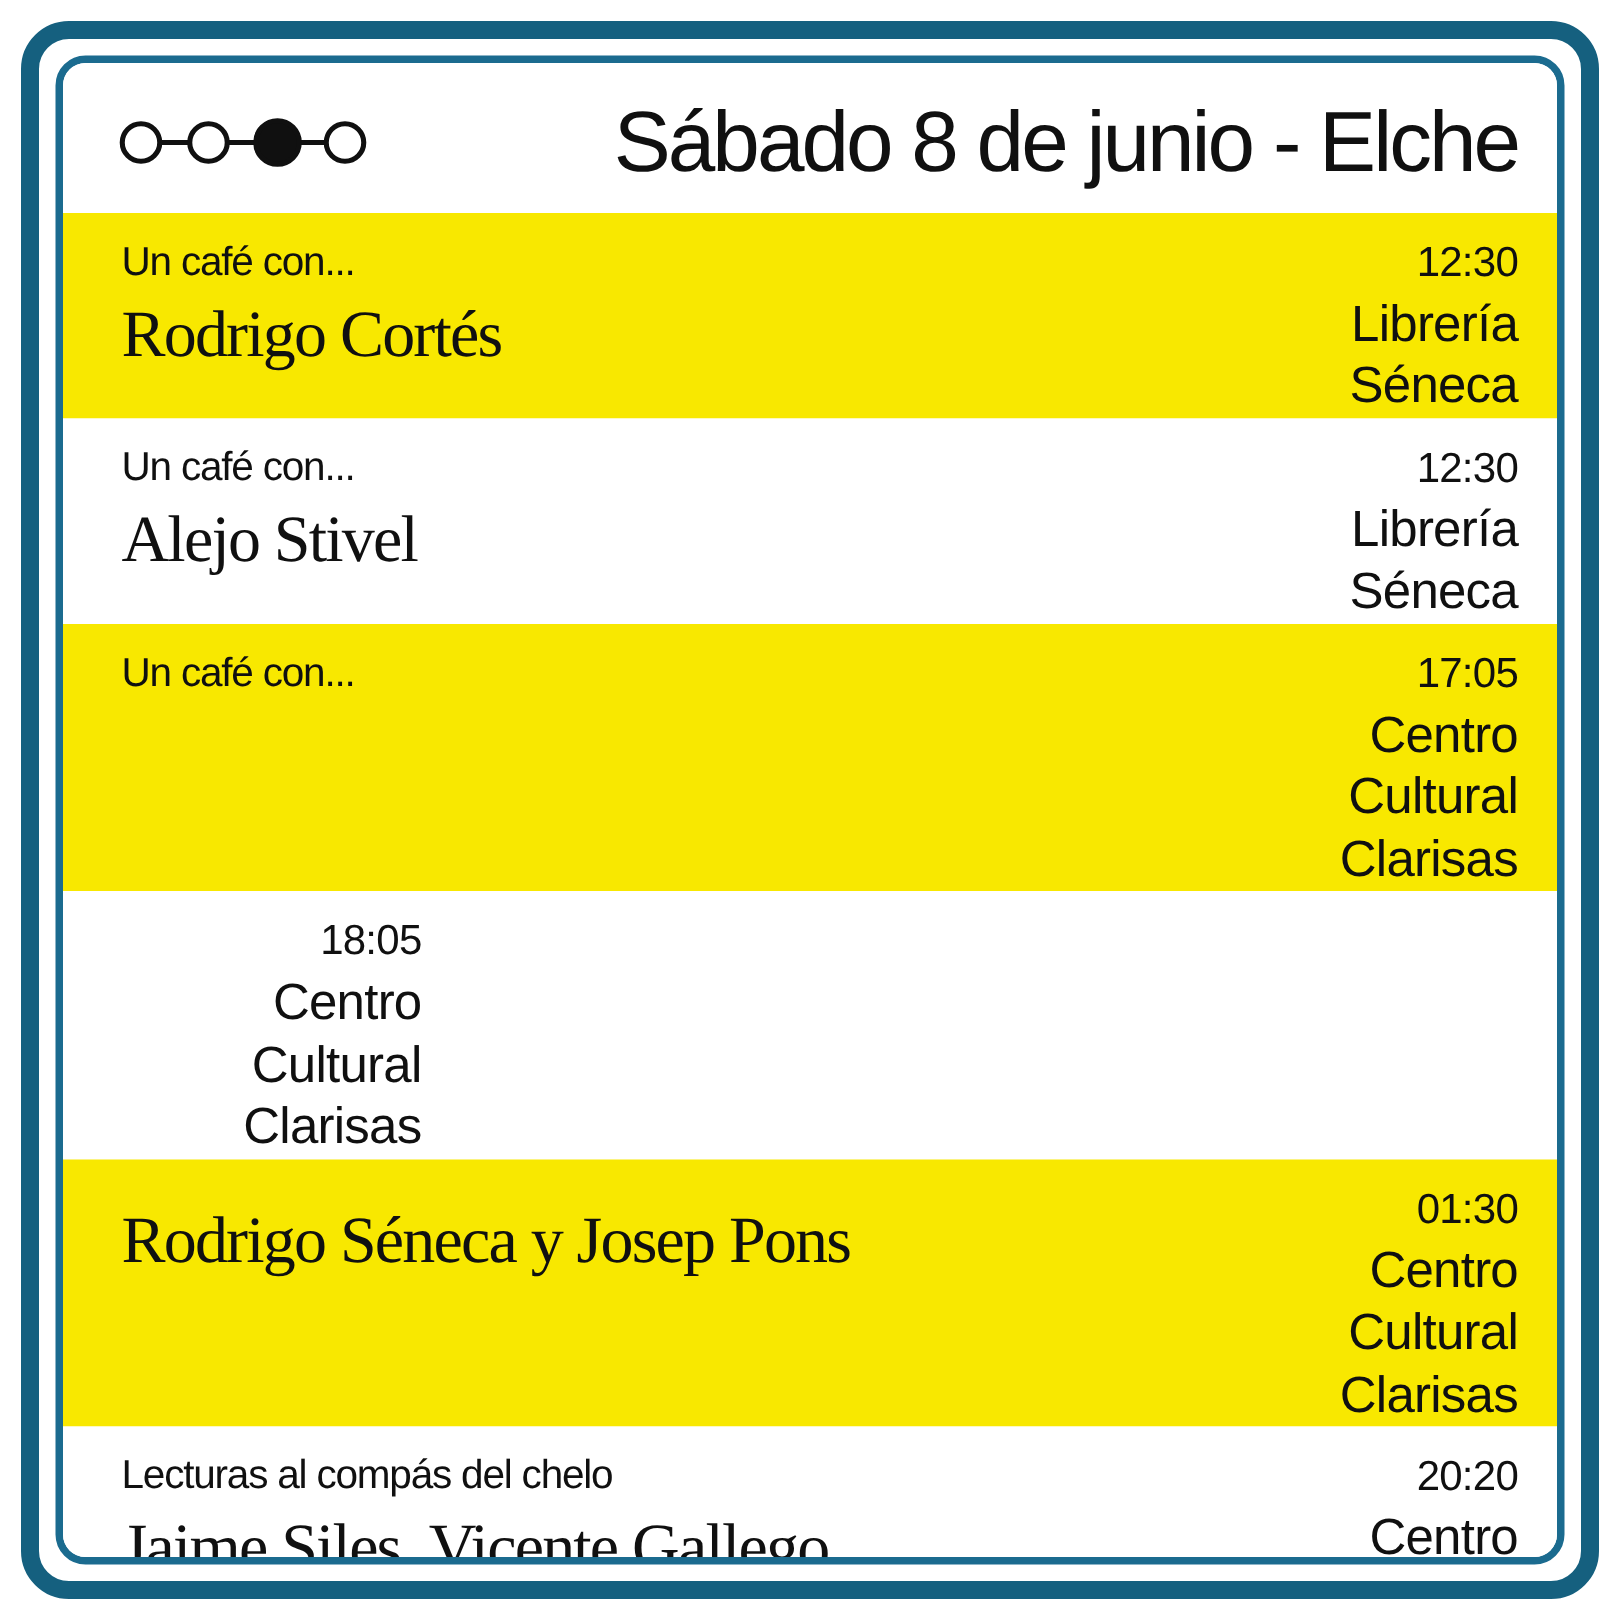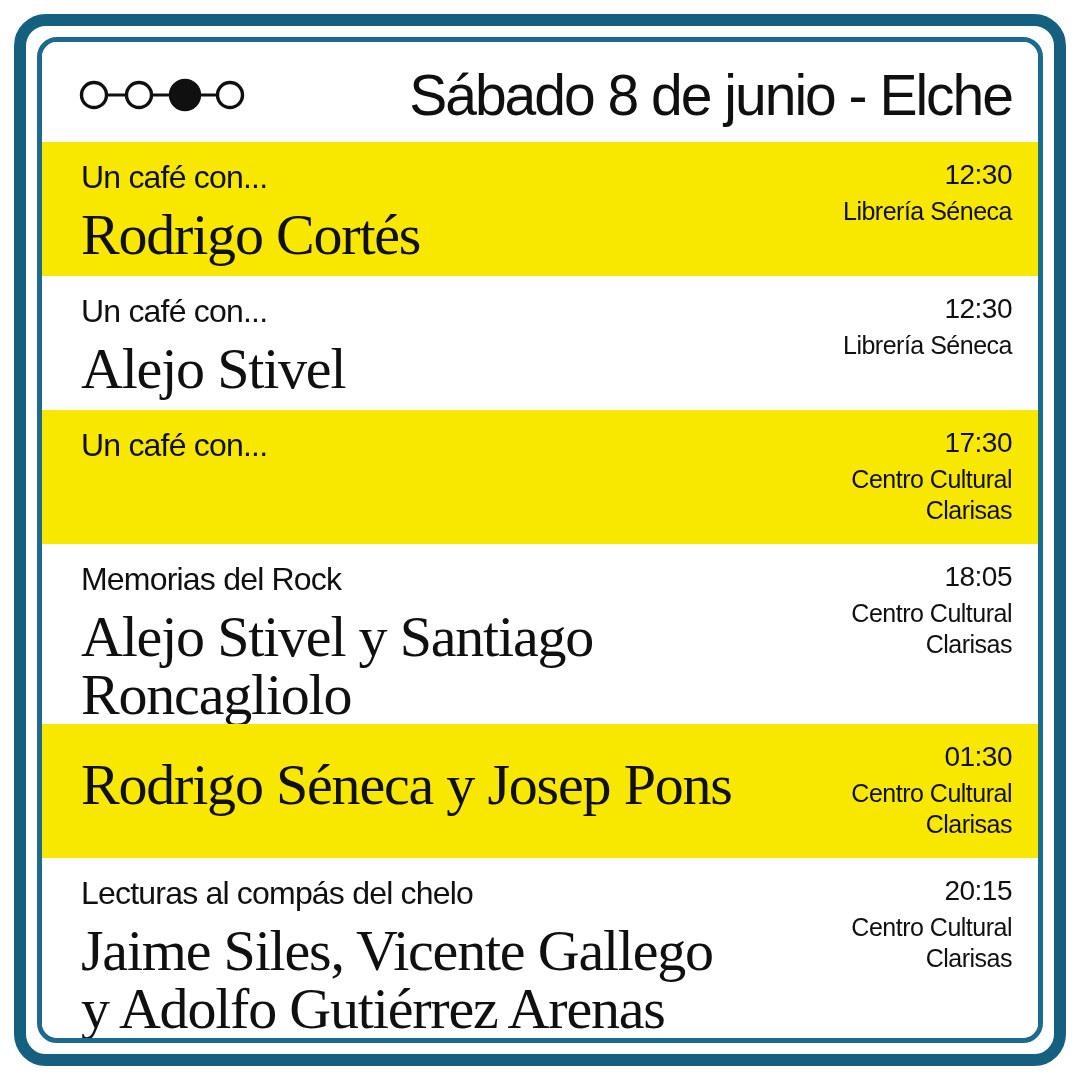--- a/index.html
+++ b/index.html
@@ -56,44 +56,44 @@
   .row {
     flex: 1 1 0;
     display: flex;
     justify-content: space-between;
     padding: 19px 26px 0 39px;
     background: #ffffff;
   }
   .row.highlight { background: var(--highlight); }
   .row-left { flex: 1 1 auto; min-width: 0; }
   .kicker {
-    font-size: 32px;
+    font-size: 27px;
     letter-spacing: -0.8px;
     line-height: 1.0;
   }
   .name {
     margin-top: 13px;
     font-family: "Liberation Serif", serif;
-    font-size: 58px;
+    font-size: 44px;
     letter-spacing: -1.2px;
     line-height: 1.0;
     white-space: pre-line;
   }
   .row-right {
     flex: 0 0 200px;
     text-align: right;
     line-height: 1.0;
   }
   .time {
     font-size: 28px;
     letter-spacing: -0.5px;
   }
   .venue {
     margin-top: 7px;
-    font-size: 25px;
+    font-size: 34px;
     letter-spacing: -0.5px;
     line-height: 1.22;
     white-space: pre-line;
   }
 </style>
 </head>
 <body>
 
 <div class="outer-frame"></div>
 <div class="inner-frame">
@@ -130,31 +130,27 @@
       <div class="time">12:30</div>
       <div class="venue">Librería Séneca</div>
     </div>
   </div>
 
   <div class="row highlight">
     <div class="row-left">
       <div class="kicker">Un café con...</div>
     </div>
     <div class="row-right">
-      <div class="time">17:30</div>
+      <div class="time">17:05</div>
       <div class="venue">Centro Cultural
 Clarisas</div>
     </div>
   </div>
 
   <div class="row">
-    <div class="row-left">
-      <div class="kicker">Memorias del Rock</div>
-      <div class="name">Alejo Stivel y Santiago Roncagliolo</div>
-    </div>
     <div class="row-right">
       <div class="time">18:05</div>
       <div class="venue">Centro Cultural
 Clarisas</div>
     </div>
   </div>
 
   <div class="row highlight">
     <div class="row-left">
       <div class="name">Rodrigo Séneca y Josep Pons</div>
@@ -166,20 +162,20 @@
     </div>
   </div>
 
   <div class="row">
     <div class="row-left">
       <div class="kicker">Lecturas al compás del chelo</div>
       <div class="name">Jaime Siles, Vicente Gallego
 y Adolfo Gutiérrez Arenas</div>
     </div>
     <div class="row-right">
-      <div class="time">20:15</div>
+      <div class="time">20:20</div>
       <div class="venue">Centro Cultural
 Clarisas</div>
     </div>
   </div>
 </div>
 
 </div>
 
 </body></html>

